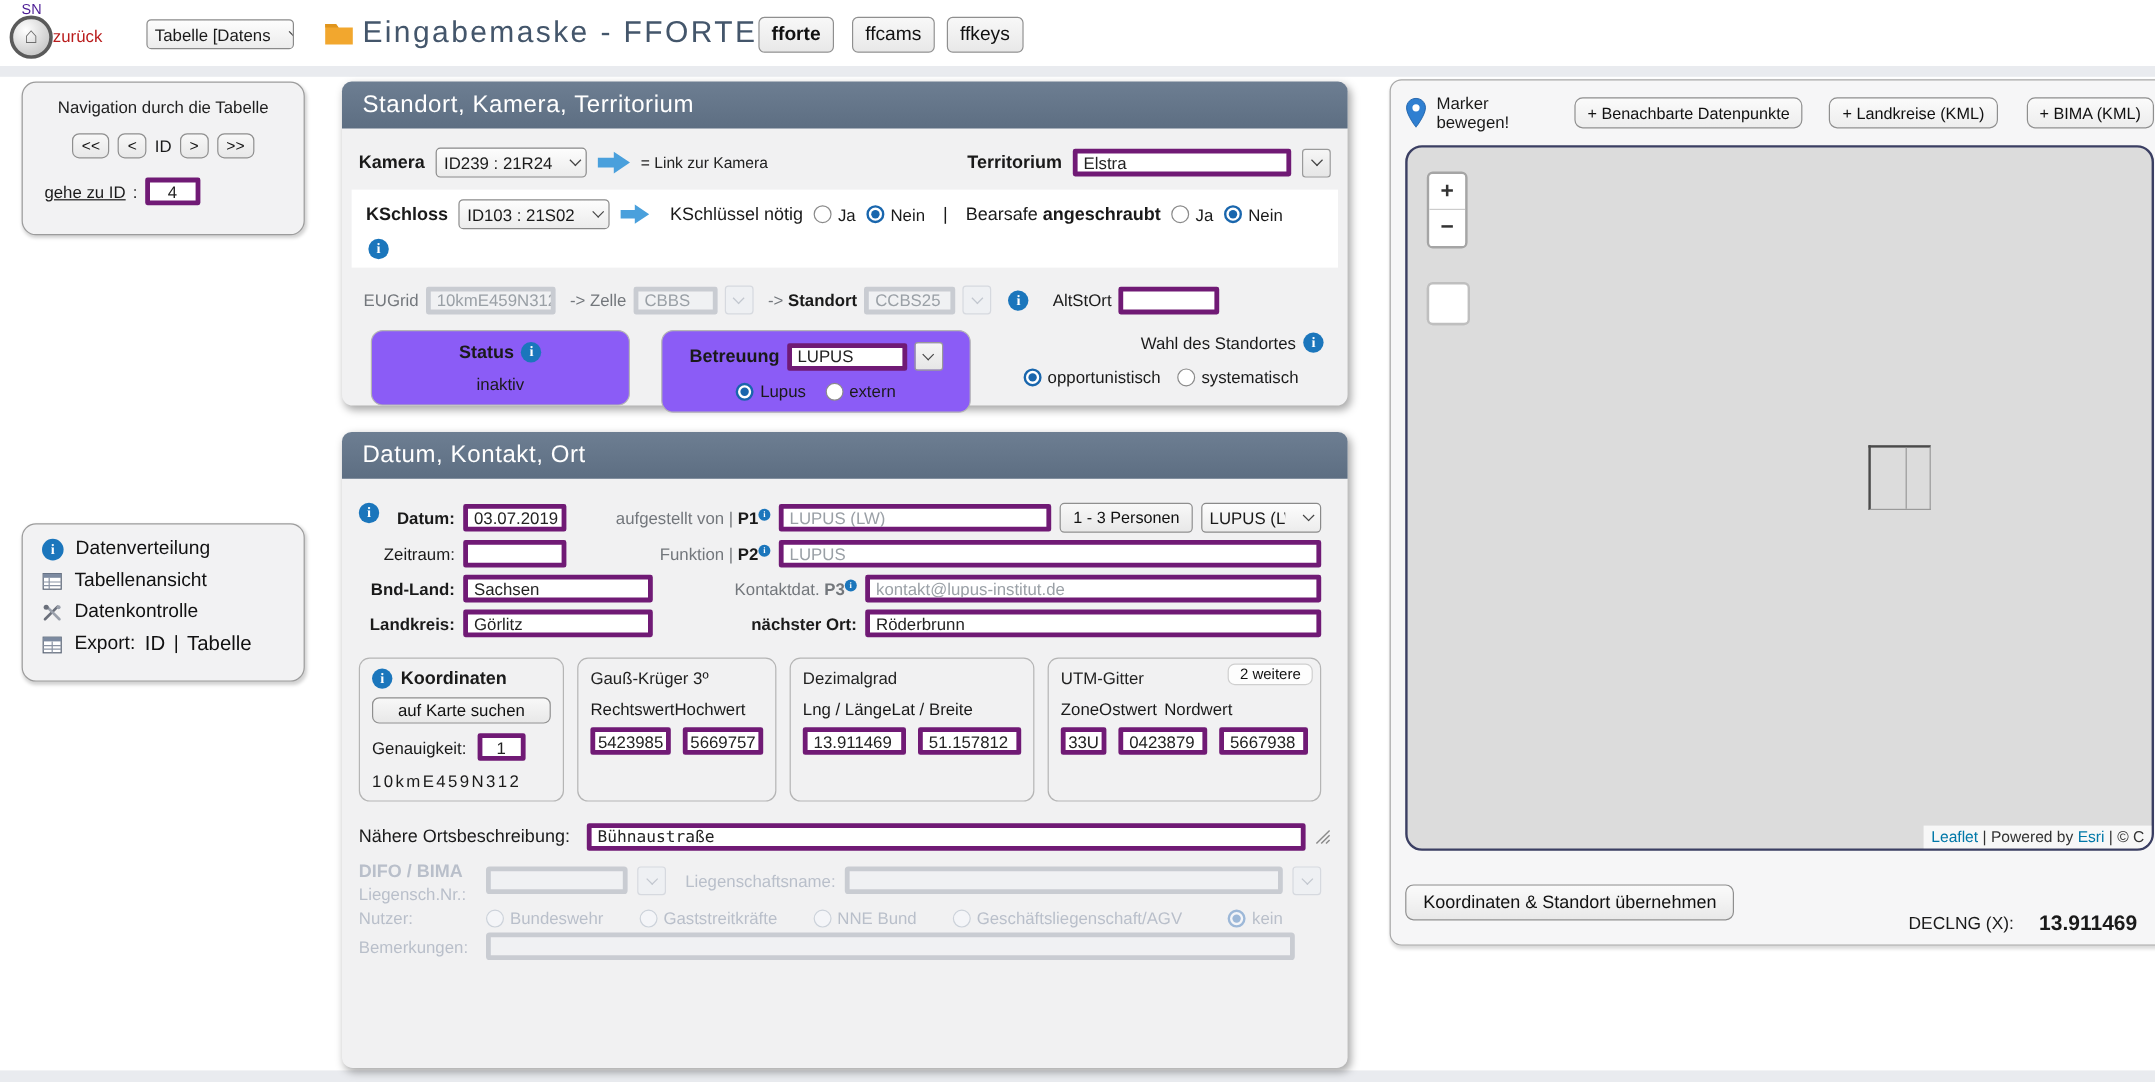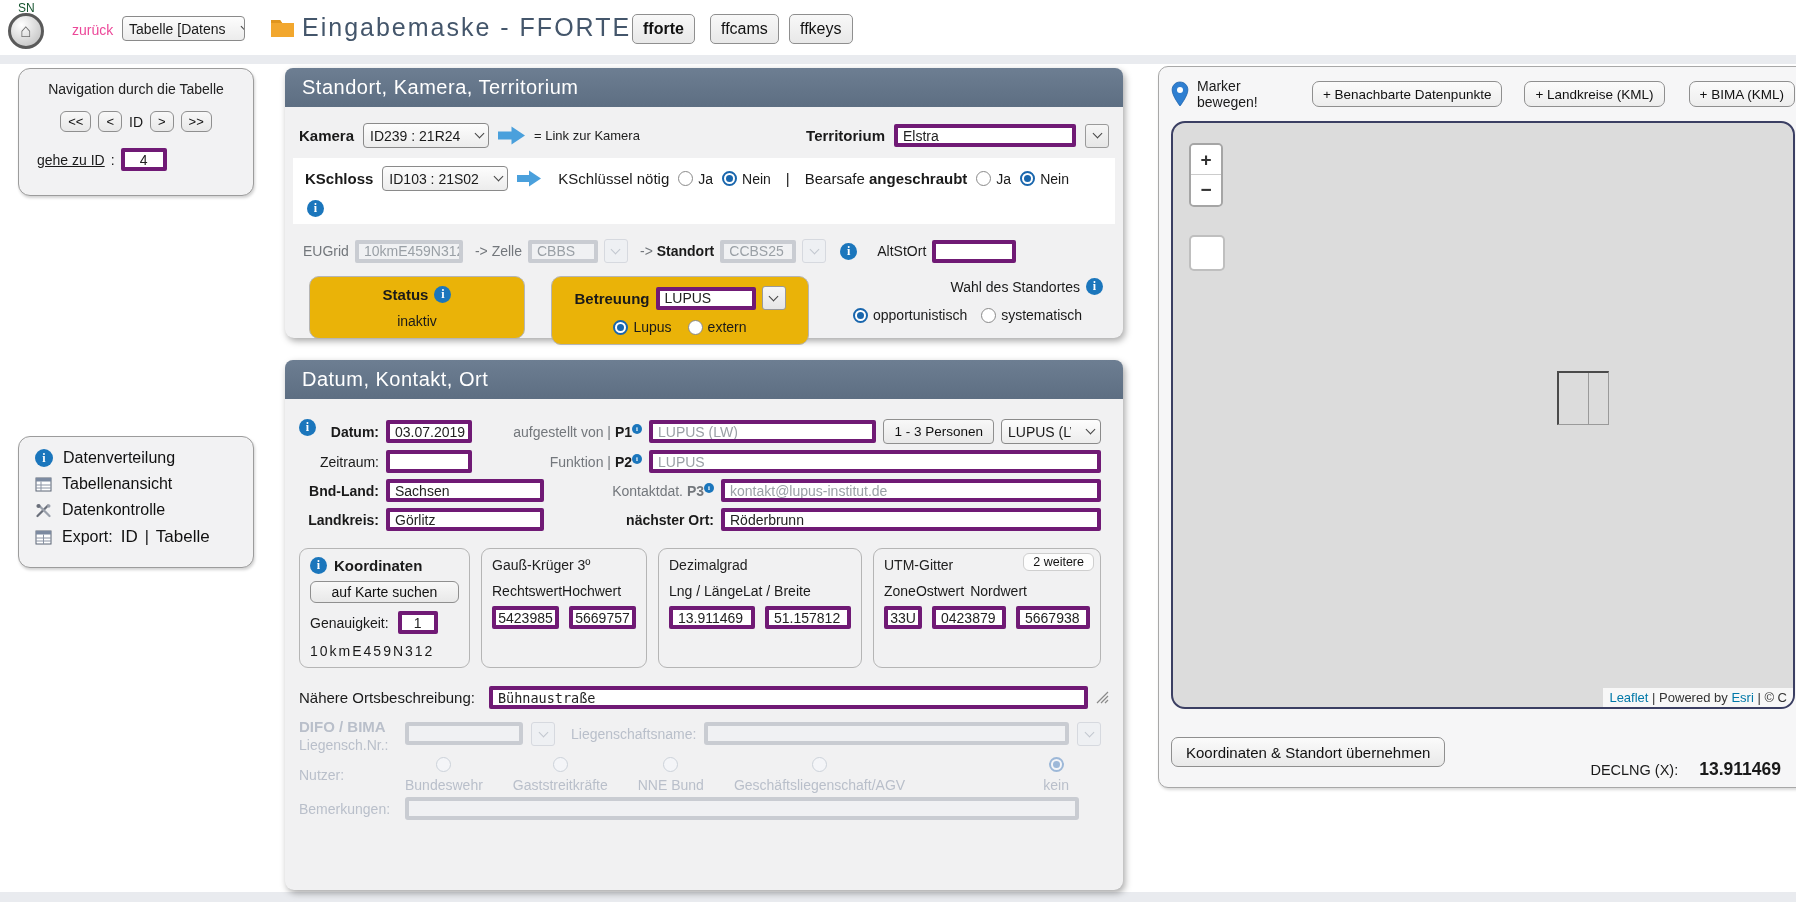--- a/index.html
+++ b/index.html
@@ -38,25 +38,25 @@
           border-radius:50%; background:#1b76bc; color:#fff; font-size:12px; font-weight:bold;
           font-family:"Liberation Serif",serif; flex:0 0 auto; }
   .supdot { display:inline-block; width:10px; height:10px; border-radius:50%; background:#1b76bc;
           color:#fff; font-size:7px; font-weight:bold; text-align:center; line-height:10px;
           vertical-align:super; font-family:"Liberation Serif",serif; }
   .b { font-weight:bold; }
   .graylab { color:#73777c; }
 
   
   #header { position:absolute; left:0; top:0; width:100%; height:55px; background:#fff; }
-  #sn { position:absolute; left:18px; top:1px; font-size:12px; color:#14532d; }
+  #sn { position:absolute; left:18px; top:1px; font-size:12px; color:#4c1d95; }
   #home { position:absolute; left:8px; top:13px; width:36px; height:36px; border-radius:50%;
           border:3px solid #5a5a5a; background:radial-gradient(circle at 35% 30%,#fff,#b9b9b9);
           display:flex; align-items:center; justify-content:center; font-size:19px; color:#6e6e6e; font-weight:bold; }
-  #back { position:absolute; left:72px; top:22px; font-size:14px; color:#ec4899; }
+  #back { position:absolute; left:44px; top:22px; font-size:14px; color:#b91c1c; }
   #table-select { position:absolute; left:122px; top:16px; width:123px; }
   #folder { position:absolute; left:270px; top:17px; }
   #page-title { position:absolute; left:302px; top:13px; font-size:25px; letter-spacing:2px;
           color:#44566b; font-weight:500; white-space:nowrap; }
   .appbtn { position:absolute; top:14px; height:30px; font-size:16px; border-radius:5px; }
   #btn-fforte { left:632px; font-weight:bold; }
   #btn-ffcams { left:710px; }
   #btn-ffkeys { left:789px; }
 
   
@@ -96,21 +96,21 @@
   #kamera-combo { width:126px; }
   .linkhint { font-size:13px; color:#222; }
   #terr-label { margin-left:auto; }
   #terr-input { width:182px; }
   .whiteband { background:#fff; margin:10px -6px 0; padding:8px 12px 4px; }
   .p1row2 { display:flex; align-items:center; gap:9px; font-size:15px; }
   #kschloss-combo { width:126px; }
   .rlab { display:flex; align-items:center; gap:5px; font-size:14px; }
   .p1row3 { display:flex; align-items:center; gap:6px; margin-top:15px; font-size:14px; }
   .p1row4 { display:flex; align-items:flex-start; margin-top:13px; }
-  .obox { border:1px solid #b5b5b5; border-radius:10px; padding:9px 10px; background:#eab308; }
+  .obox { border:1px solid #b5b5b5; border-radius:10px; padding:9px 10px; background:#8b5cf6; }
   #status-box { width:216px; text-align:center; margin-left:10px; }
   #status-box .t { display:inline-flex; align-items:center; gap:6px; font-size:15px; }
   #status-box .v { margin-top:9px; font-size:14px; }
   #betr-box { width:258px; margin-left:26px; }
   #betr-box .t { display:flex; align-items:center; gap:6px; font-size:15px; justify-content:center; }
   #betr-input { width:100px; }
   #betr-box .opts { display:flex; align-items:center; gap:16px; justify-content:center; margin-top:9px; font-size:14px; }
   #wahl { margin-left:auto; margin-right:6px; width:250px; padding-top:2px; }
   #wahl .t { display:flex; align-items:center; gap:6px; justify-content:flex-end; font-size:14px; }
   #wahl .opts { display:flex; align-items:center; gap:14px; margin-top:12px; font-size:14px; justify-content:flex-start; }
@@ -151,21 +151,21 @@
 
   #difo { margin-top:9px; color:#b9bfca; font-size:14px; }
   .difo-row { display:flex; align-items:center; gap:8px; margin-top:4px; }
   .difo-lab { flex:0 0 98px; white-space:nowrap; }
   #difo-head { display:flex; align-items:flex-start; gap:8px; }
   #difo-head .lcol { flex:0 0 98px; }
   #difo-head .lcol .b { font-size:15px; }
   #liegnr-input { width:118px; }
   #liegname-input { flex:1; }
   .difo-opts { display:flex; align-items:center; gap:8px; flex:1; }
-  .difo-opts .rlab { gap:5px; color:#b9bfca;flex-direction:column; }
+  .difo-opts .rlab { gap:5px; color:#b9bfca; }
   .difo-opts .sp { width:14px; }
   #bem-input { flex:1; margin-right:30px; }
   #difo .input.dis { border-radius:3px; }
 
   
   #map-panel { position:absolute; left:1158px; top:66px; width:650px; height:722px;
                background:#f6f6f7; border:1px solid #a8a8a8; border-radius:10px; padding:11px 12px;
                box-shadow:1px 2px 3px rgba(0,0,0,.15); }
   #map-toolbar { display:flex; align-items:center; gap:12px; }
   #map-toolbar .hint { font-size:14px; }

